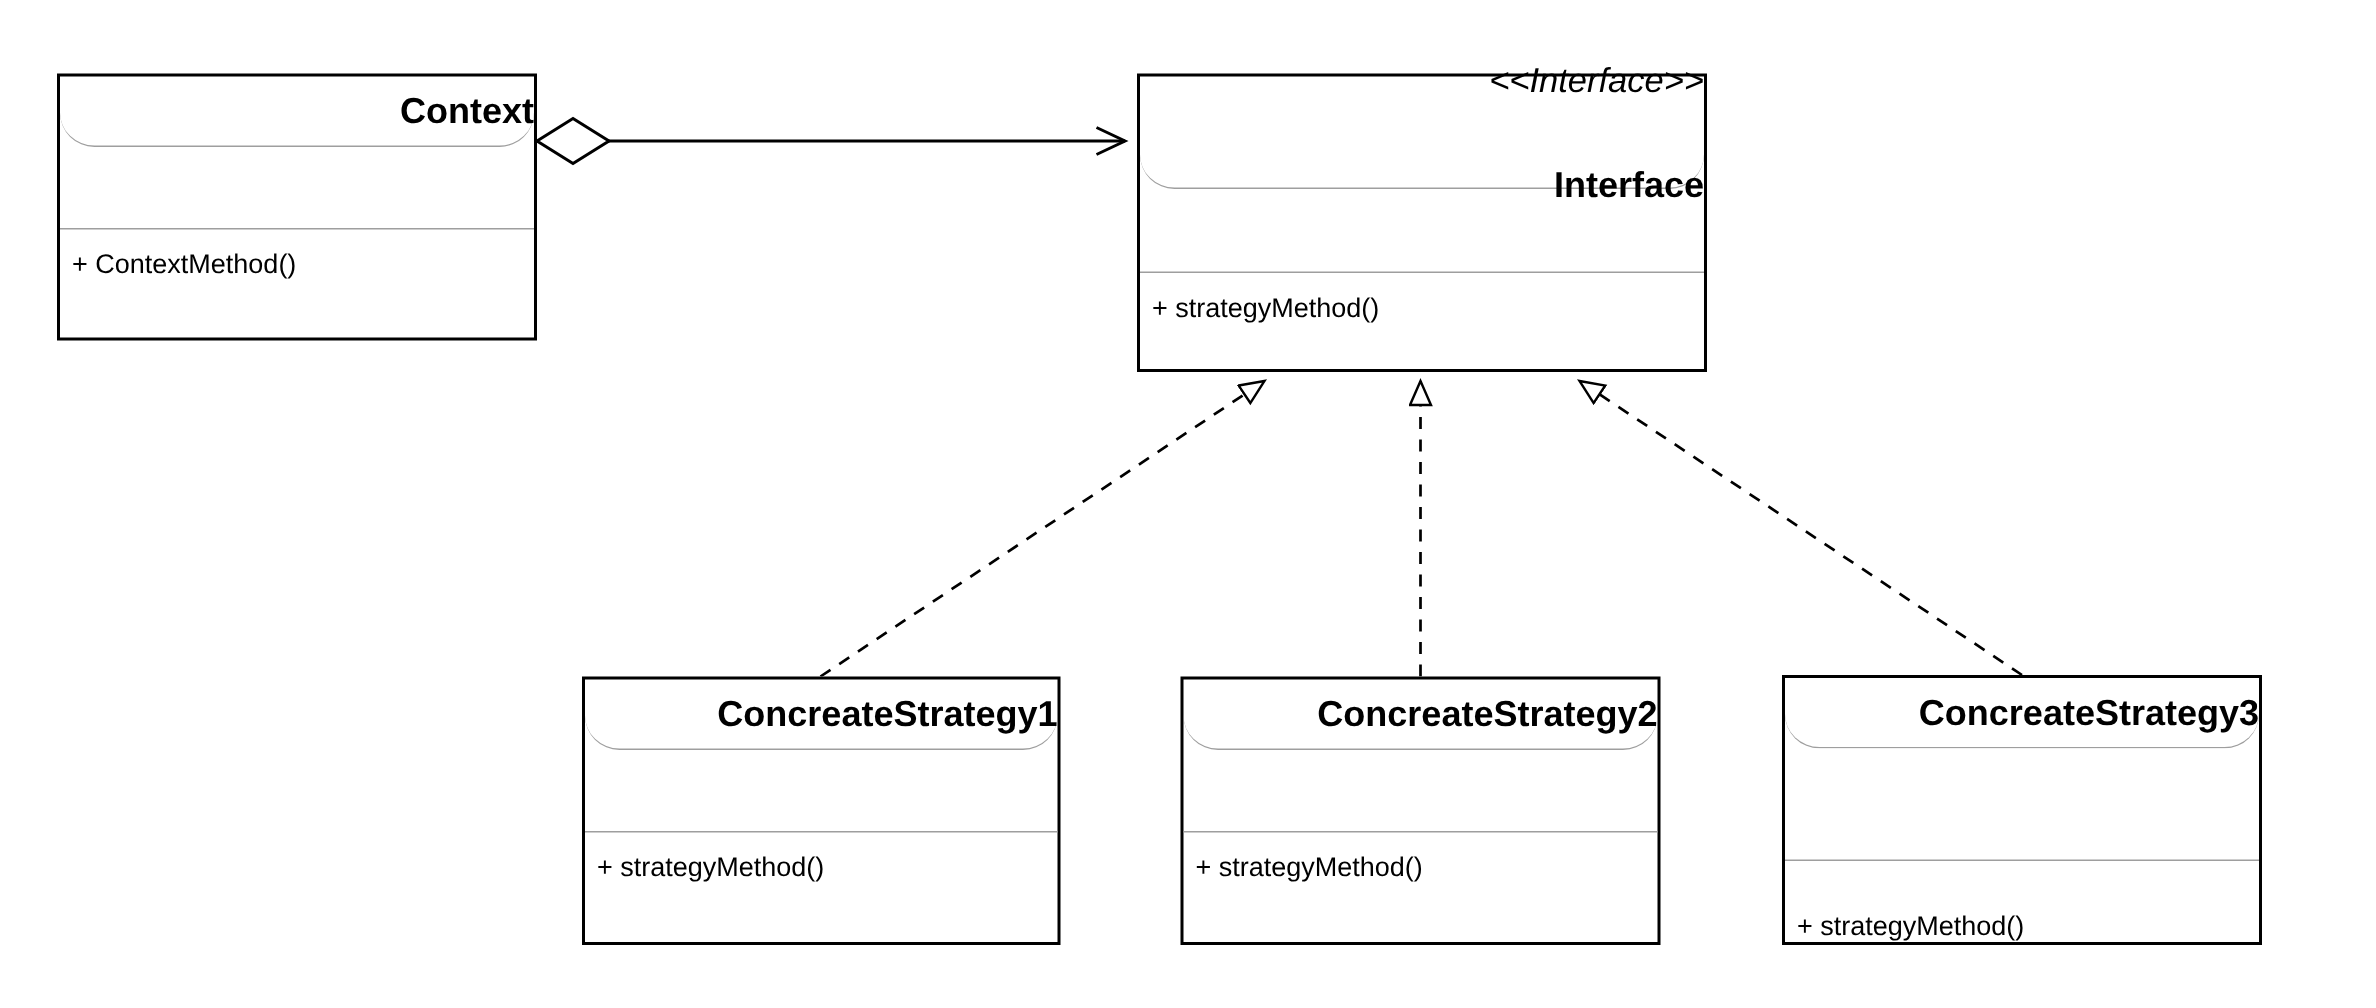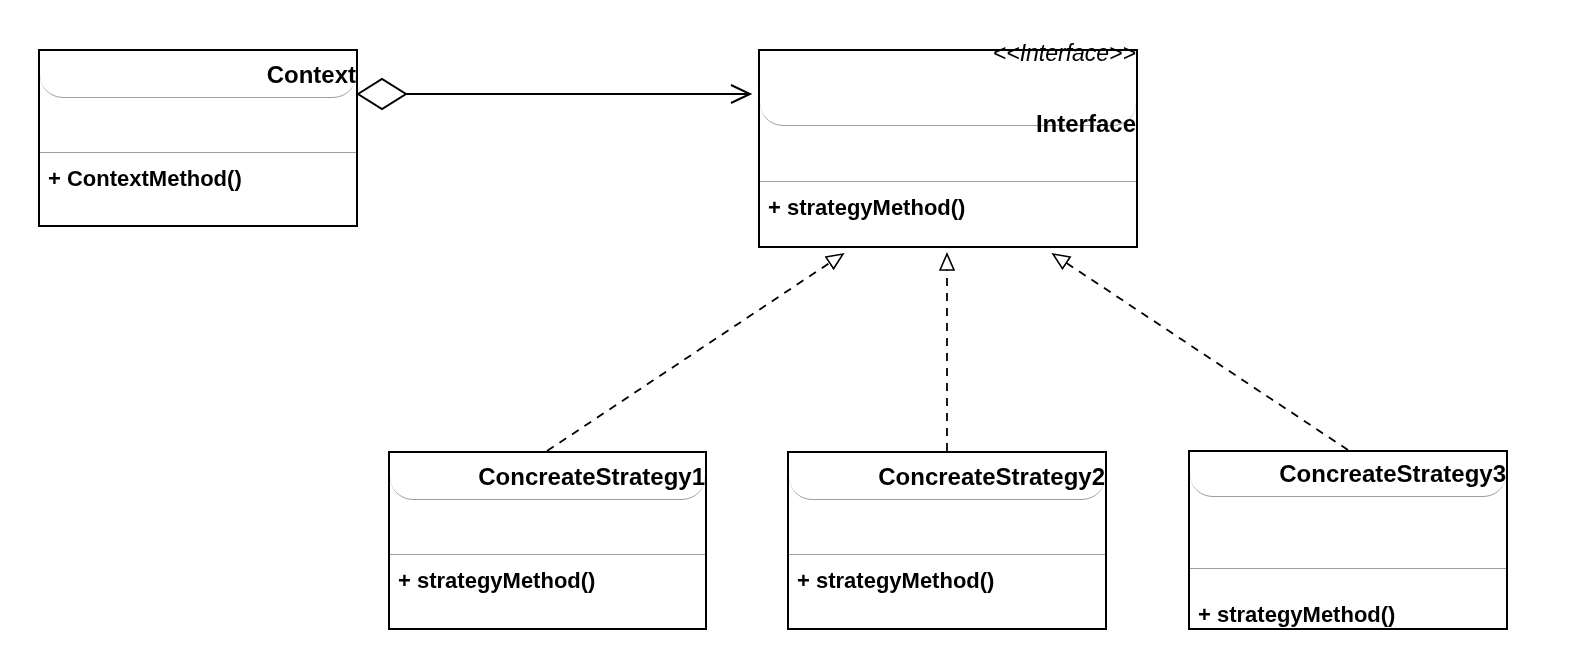--- a/index.html
+++ b/index.html
@@ -49,24 +49,23 @@
   .uml-class .stereotype {
     font-style: italic;
     font-size: 23px;
     line-height: 26px;
   }
   .uml-class .attrs-section {
     border-bottom: 1px solid #9e9e9e;
   }
   .uml-class .methods-section {
     flex: 1;
-    font-size: 22px;
+    font-size: 18px;
     padding: 13px 4px 0 8px;
     white-space: nowrap;
-    font-weight: bold;
   }
 </style>
 </head>
 <body>
 
 <div class="canvas">
 
   <svg class="connector-layer" width="1584" height="672" viewBox="0 0 1584 672" xmlns="http://www.w3.org/2000/svg">
     <defs>
       <marker id="hollowTriangle" markerUnits="userSpaceOnUse" markerWidth="22" markerHeight="20" refX="17" refY="8" orient="auto">

